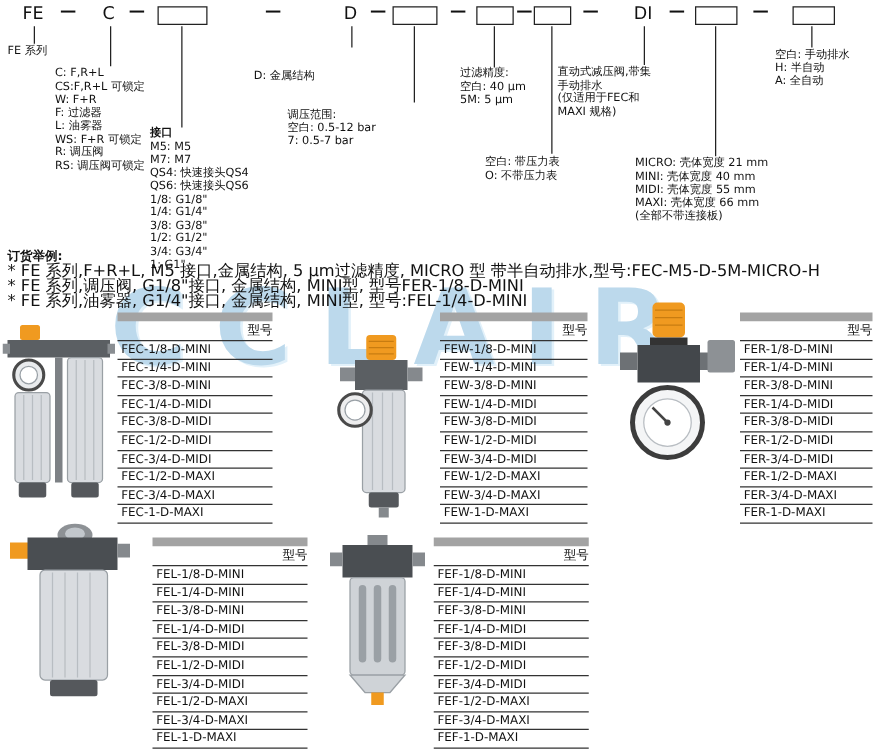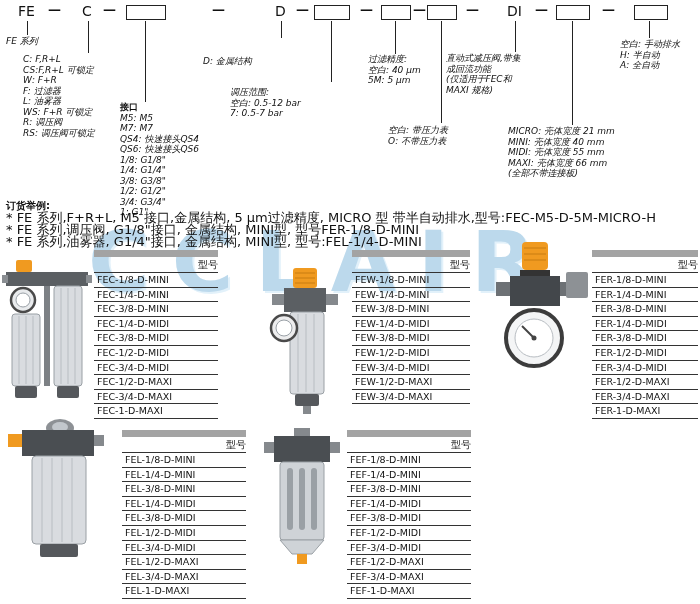--- a/index.html
+++ b/index.html
@@ -6,21 +6,21 @@
   .page{position:relative;width:700px;height:604px;background:#ffffff;overflow:hidden;
         font-family:"DejaVu Sans","Liberation Sans",sans-serif;color:#111;}
   .watermark{position:absolute;left:88px;top:213px;font-size:84px;font-weight:bold;
              letter-spacing:22px;color:#bcd9ec;text-shadow:2px 2px 0 #e2f1fa;z-index:0;white-space:nowrap;}
   .content{position:absolute;inset:0;z-index:1;}
   .code-text{position:absolute;top:3px;font-size:14px;font-weight:normal;white-space:nowrap;}
   .code-dash{position:absolute;top:2px;font-size:13px;font-weight:bold;}
   .code-box{position:absolute;top:5px;height:13px;border:1px solid #222;background:#fff;}
   .vline{position:absolute;width:1px;background:#222;}
   .ann{position:absolute;}
-  .ann-line{font-size:9px;line-height:10.5px;white-space:nowrap;font-style:italic;}
+  .ann-line{font-size:9px;line-height:10.5px;white-space:nowrap;}
   .ann-title{font-size:9px;line-height:10.5px;font-weight:bold;white-space:nowrap;}
   .order{position:absolute;left:6px;top:199px;}
   .order-title{font-size:10px;font-weight:bold;line-height:13px;}
   .order-line{font-size:13px;line-height:12px;white-space:nowrap;}
   .model-table{position:absolute;background:transparent;}
   .tbl-header{text-align:right;font-size:10px;height:15px;line-height:15px;
               border-top:7px solid #a3a3a3;border-bottom:1px solid #333;}
   .tbl-row{font-size:9.5px;height:13.6px;line-height:13.6px;padding-left:3px;
            border-bottom:1px solid #333;white-space:nowrap;}
   .product{position:absolute;}
@@ -61,21 +61,21 @@
     <div class="vline" style="left:395px;top:21px;height:33px"></div>
     <div class="vline" style="left:441px;top:21px;height:102px"></div>
     <div class="vline" style="left:515px;top:21px;height:31px"></div>
     <div class="vline" style="left:572px;top:21px;height:104px"></div>
     <div class="vline" style="left:649px;top:21px;height:17px"></div>
 
     <div class="ann" style="left:6px;top:36px">
       <div class="ann-line">FE 系列</div>
     </div>
 
-    <div class="ann" style="left:23px;top:54px">
+    <div class="ann" style="left:44px;top:54px">
         <div class="ann-line">C: F,R+L</div>
         <div class="ann-line">CS:F,R+L 可锁定</div>
         <div class="ann-line">W: F+R</div>
         <div class="ann-line">F: 过滤器</div>
         <div class="ann-line">L: 油雾器</div>
         <div class="ann-line">WS: F+R 可锁定</div>
         <div class="ann-line">R: 调压阀</div>
         <div class="ann-line">RS: 调压阀可锁定</div>
       </div>
 
@@ -115,21 +115,21 @@
         </div>
     </div>
 
     <div class="ann" style="left:388px;top:125px">
         <div class="ann-line">空白: 带压力表</div>
         <div class="ann-line">O: 不带压力表</div>
       </div>
 
     <div class="ann" style="left:446px;top:53px">
         <div class="ann-line">直动式减压阀,带集</div>
-        <div class="ann-line">成回流功能</div>
+        <div class="ann-line">手动排水</div>
         <div class="ann-line">(仅适用于FEC和</div>
         <div class="ann-line">MAXI 规格)</div>
       </div>
 
     <div class="ann" style="left:508px;top:126px">
         <div class="ann-line">MICRO: 壳体宽度 21 mm</div>
         <div class="ann-line">MINI: 壳体宽度 40 mm</div>
         <div class="ann-line">MIDI: 壳体宽度 55 mm</div>
         <div class="ann-line">MAXI: 壳体宽度 66 mm</div>
         <div class="ann-line">(全部不带连接板)</div>
@@ -171,20 +171,21 @@
       <div>
           <div class="tbl-row">FEW-1/8-D-MINI</div>
           <div class="tbl-row">FEW-1/4-D-MINI</div>
           <div class="tbl-row">FEW-3/8-D-MINI</div>
           <div class="tbl-row">FEW-1/4-D-MIDI</div>
           <div class="tbl-row">FEW-3/8-D-MIDI</div>
           <div class="tbl-row">FEW-1/2-D-MIDI</div>
           <div class="tbl-row">FEW-3/4-D-MIDI</div>
           <div class="tbl-row">FEW-1/2-D-MAXI</div>
           <div class="tbl-row">FEW-3/4-D-MAXI</div>
+          <div class="tbl-row">FEW-1-D-MAXI</div>
         </div>
     </div>
 
     <div class="model-table" style="left:592px;top:250px;width:106px">
       <div class="tbl-header">型号</div>
       <div>
           <div class="tbl-row">FER-1/8-D-MINI</div>
           <div class="tbl-row">FER-1/4-D-MINI</div>
           <div class="tbl-row">FER-3/8-D-MINI</div>
           <div class="tbl-row">FER-1/4-D-MIDI</div>

